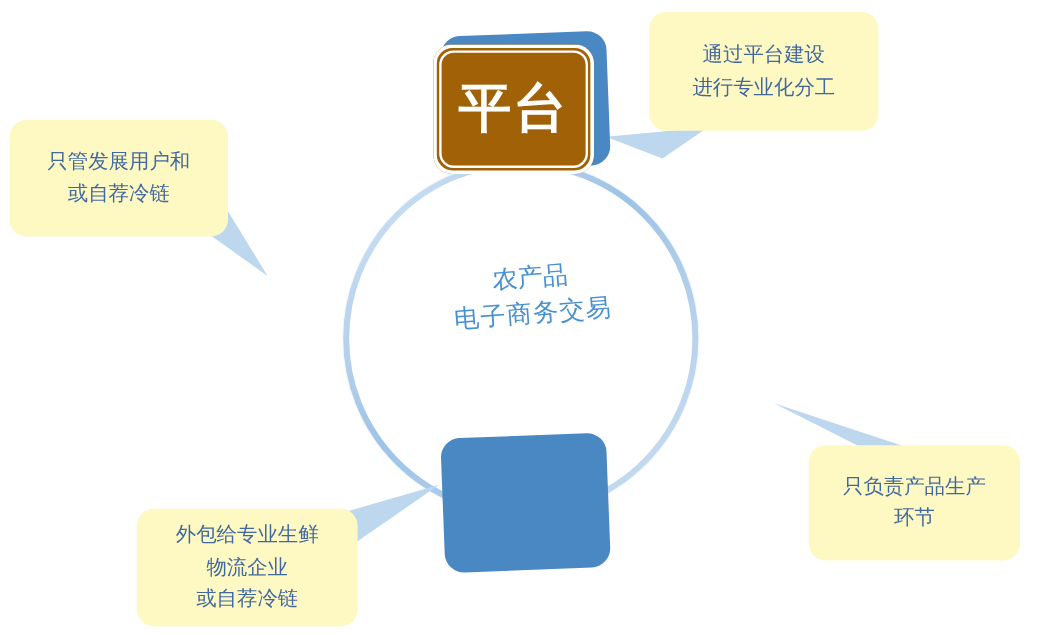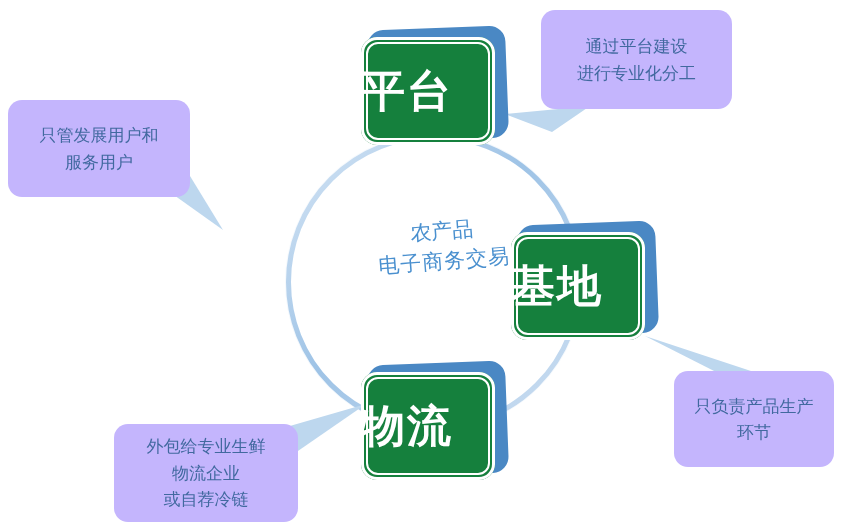--- a/index.html
+++ b/index.html
@@ -40,27 +40,27 @@
     background: #4a88c4;
     border-radius: 16px;
     transform: rotate(-2.2deg);
   }
   .node .front {
     position: absolute;
     left: 0px;
     top: 4px;
     width: 134px;
     height: 108px;
-    background: #15803d;
+    background: #a16207;
     border-radius: 16px;
     box-shadow: inset 0 0 0 3px #ffffff,
                 inset 0 0 0 4px rgba(255,255,255,0.0);
     display: flex;
     align-items: center;
-    justify-content: flex-start;
+    justify-content: center;
   }
   .node .front::after {
     content: "";
     position: absolute;
     left: 5px;
     top: 5px;
     right: 5px;
     bottom: 5px;
     border: 2px solid #ffffff;
     border-radius: 12px;
@@ -95,36 +95,36 @@
     line-height: 1.45;
     transform: rotate(-4.5deg);
     font-family: "DejaVu Sans", "Liberation Sans", sans-serif;
     white-space: nowrap;
   }
   #center-caption .line2 { letter-spacing: 1px; }
 
   
   .callout {
     position: absolute;
-    background: #c4b5fd;
+    background: #fef9c3;
     border-radius: 14px;
     display: flex;
     align-items: center;
     justify-content: center;
     color: #41699f;
     font-size: 17px;
     line-height: 1.55;
     text-align: center;
     font-family: "DejaVu Sans", "Liberation Sans", sans-serif;
   }
   .callout .txt { padding: 0 8px; white-space: pre-line; }
 
   #callout-ecommerce { left: 8px;   top: 100px; width: 182px; height: 97px; }
   #callout-platform  { left: 541px; top: 10px;  width: 191px; height: 99px; }
-  #callout-base      { left: 674px; top: 371px; width: 160px; height: 96px; }
+  #callout-base      { left: 674px; top: 371px; width: 176px; height: 96px; }
   #callout-logistics { left: 114px; top: 424px; width: 184px; height: 98px; justify-content: center; }
 </style>
 </head>
 <body>
 
 <div id="stage">
 
   <svg id="bg-svg" viewBox="0 0 865 529">
     <defs>
       <linearGradient id="ringGrad" x1="0" y1="0" x2="1" y2="1">
@@ -144,42 +144,33 @@
   </svg>
 
   <div class="node" id="node-platform">
     <div class="back"></div>
     <div class="front">
       <span class="label">平台</span>
     </div>
   </div>
 
 
-  <div class="node" id="node-base">
-    <div class="back"></div>
-    <div class="front">
-      <span class="label">基地</span>
-    </div>
-  </div>
 
   <div class="node" id="node-logistics">
     <div class="back"></div>
-    <div class="front">
-      <span class="label">物流</span>
-    </div>
   </div>
 
   <div id="center-caption">
     <div class="line1">农产品</div>
     <div class="line2">电子商务交易</div>
   </div>
 
   <div class="callout" id="callout-ecommerce">
     <span class="txt">只管发展用户和
-服务用户</span>
+或自荐冷链</span>
   </div>
 
   <div class="callout" id="callout-platform">
     <span class="txt">通过平台建设
 进行专业化分工</span>
   </div>
 
   <div class="callout" id="callout-base">
     <span class="txt">只负责产品生产
 环节</span>

